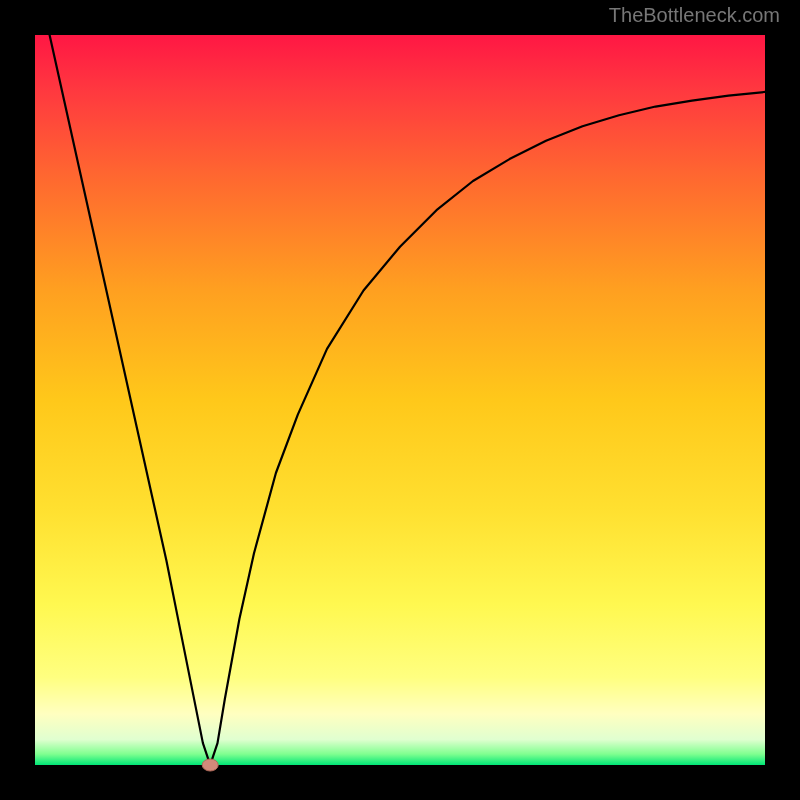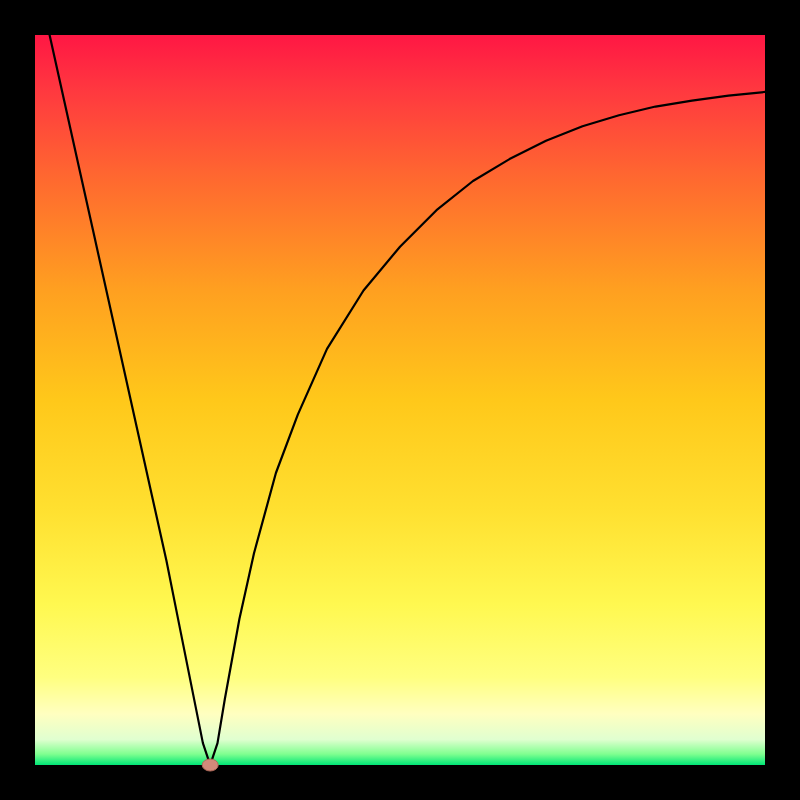--- a/index.html
+++ b/index.html
@@ -23,20 +23,21 @@
     z-index: 10;
   }
   svg {
     display: block;
   }
 </style>
 </head>
 <body>
 
 <div class="chart-container">
+  <div class="watermark">TheBottleneck.com</div>
   <svg id="chart-svg" width="800" height="800" viewBox="0 0 800 800">
     <defs>
       <linearGradient id="bg-grad" x1="0" y1="0" x2="0" y2="1">
           <stop offset="0%" stop-color="#ff1744"></stop>
           <stop offset="8%" stop-color="#ff3a3f"></stop>
           <stop offset="20%" stop-color="#ff6a2f"></stop>
           <stop offset="35%" stop-color="#ffa020"></stop>
           <stop offset="50%" stop-color="#ffc81a"></stop>
           <stop offset="65%" stop-color="#ffe030"></stop>
           <stop offset="78%" stop-color="#fff850"></stop>

